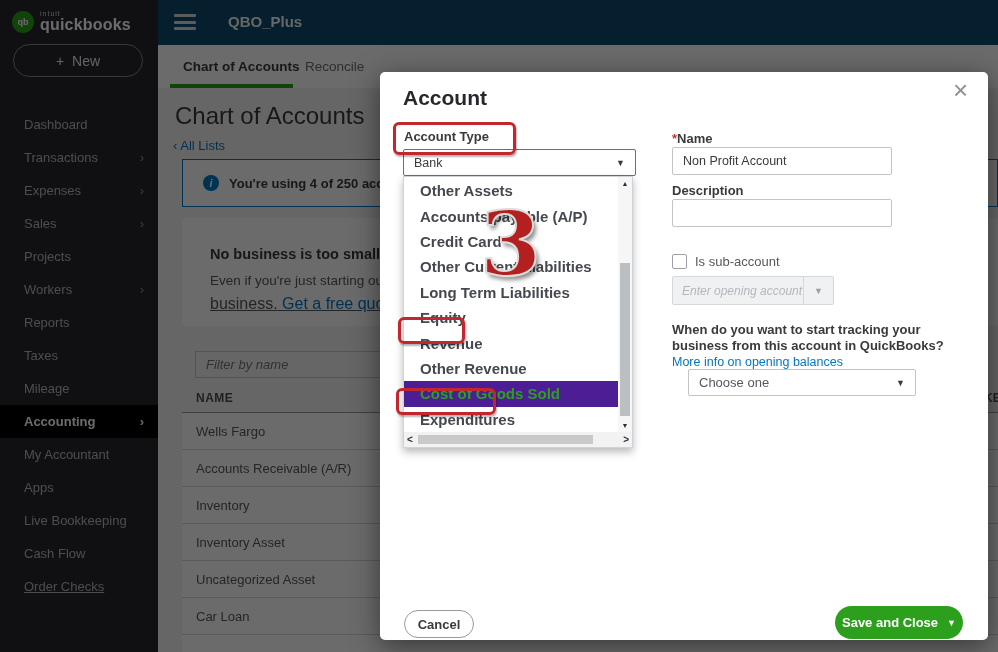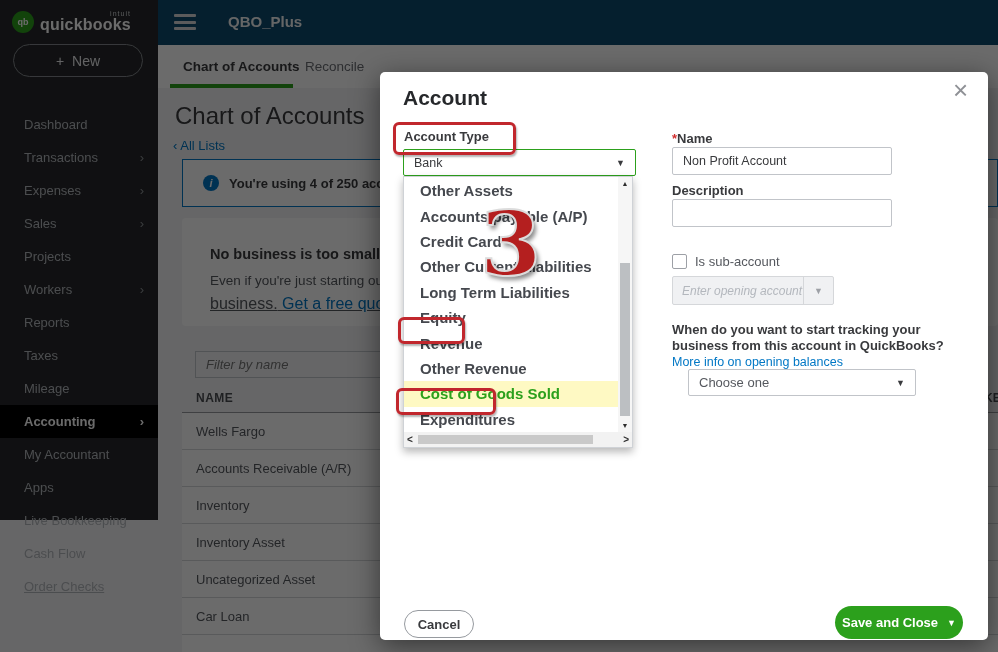--- a/index.html
+++ b/index.html
@@ -1,20 +1,20 @@
 <!DOCTYPE html>
 <html><head>
 <meta charset="utf-8">
 <style>
   * { margin:0; padding:0; box-sizing:border-box; }
   body { font-family:"Liberation Sans", sans-serif; background:#888; }
   .app { position:relative; width:998px; height:652px; overflow:hidden; background:#f3f4f6; }
 
   
-  .sidebar { position:absolute; left:0; top:0; width:158px; height:520px; background:#26282b; z-index:1;text-align:right; }
+  .sidebar { position:absolute; left:0; top:0; width:158px; height:652px; background:#26282b; z-index:1; }
   .logo-row { display:flex; align-items:center; gap:6px; padding:10px 0 0 12px; }
   .logo-circle { width:22px; height:22px; border-radius:50%; background:#2ca01c; color:#fff; font-size:9px; font-weight:bold; display:flex; align-items:center; justify-content:center; }
   .brand-stack { display:flex; flex-direction:column; line-height:1; }
   .brand-small { font-size:7px; color:#d2d4d7; letter-spacing:1px; }
   .brand-main { font-size:16px; font-weight:bold; color:#fff; letter-spacing:.2px; }
   .new-btn { position:absolute; left:13px; top:44px; width:130px; height:33px; border:1px solid #84878c; border-radius:17px; color:#e9eaec; font-size:14px; display:flex; align-items:center; justify-content:center; gap:8px; cursor:pointer; }
   .nav { position:absolute; top:108px; left:0; width:158px; }
   .nav-item { height:33px; display:flex; align-items:center; padding:0 14px 0 24px; color:#b4b7bc; font-size:13px; cursor:pointer; position:relative; }
   .nav-item .chev { margin-left:auto; color:#8b8e93; font-size:13px; }
   .nav-item.active { background:#000; color:#fff; font-weight:bold; }
@@ -65,21 +65,21 @@
   .modal-title { position:absolute; left:23px; top:14px; font-size:21px; font-weight:bold; color:#26282b; }
   .field-label { font-size:13px; font-weight:bold; color:#393a3d; }
   .acct-type-label { position:absolute; left:24px; top:57px; }
   .select { position:absolute; border:1px solid #c1c4c9; border-radius:2px; background:#fff; display:flex; align-items:center; font-size:12.5px; color:#393a3d; padding:0 10px; cursor:pointer; }
   .select .caret { margin-left:auto; font-size:9px; color:#393a3d; }
   .sel-bank { left:23px; top:77px; width:233px; height:27px; border-color:#2ca01c; }
   
   .dd-panel { position:absolute; left:23px; top:104px; width:230px; height:272px; background:#fff; border:1px solid #cfd2d6; box-shadow:0 4px 8px rgba(0,0,0,.28); }
   .dd-items { position:absolute; left:0; top:1px; right:14px; bottom:15px; display:flex; flex-direction:column; }
   .dd-item { flex:1; display:flex; align-items:center; padding-left:16px; font-size:15px; color:#45484e; cursor:pointer; white-space:nowrap;font-weight:bold; }
-  .dd-item.hl { background:#fef9c3; color:#2ca01c; }
+  .dd-item.hl { background:#4c1d95; color:#2ca01c; }
   .vscroll { position:absolute; right:0; top:0; bottom:15px; width:14px; background:#f6f6f6; display:flex; flex-direction:column; align-items:center; }
   .vscroll .arr { color:#2e2e2e; font-size:7px; padding:3px 0; cursor:pointer; }
   .vthumb { position:absolute; left:2px; width:10px; top:86px; height:153px; background:#bcbfc2; cursor:pointer; }
   .hscroll { position:absolute; left:0; right:0; bottom:0; height:15px; background:#f2f2f2; display:flex; align-items:center; justify-content:space-between; padding:0 3px; }
   .hscroll .arr { color:#2e2e2e; font-size:10px; font-weight:bold; line-height:1; cursor:pointer; }
   .hthumb { position:absolute; left:14px; top:3px; width:175px; height:9px; background:#c9c9c9; cursor:pointer; }
 
   
   .req { color:#d32f2f; font-weight:bold; font-size:13px; }
   .name-label { position:absolute; left:292px; top:57px; }

